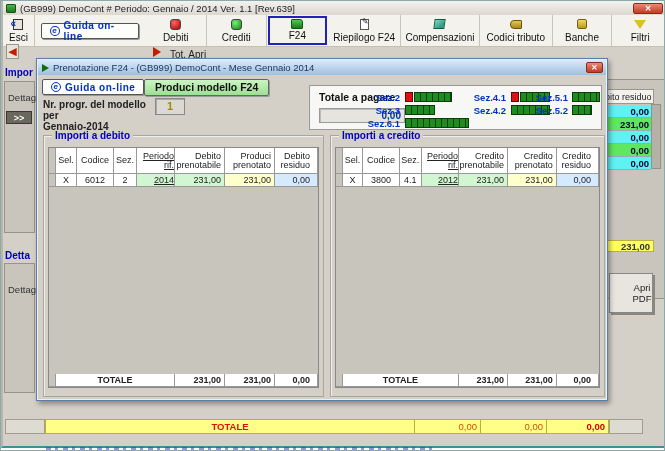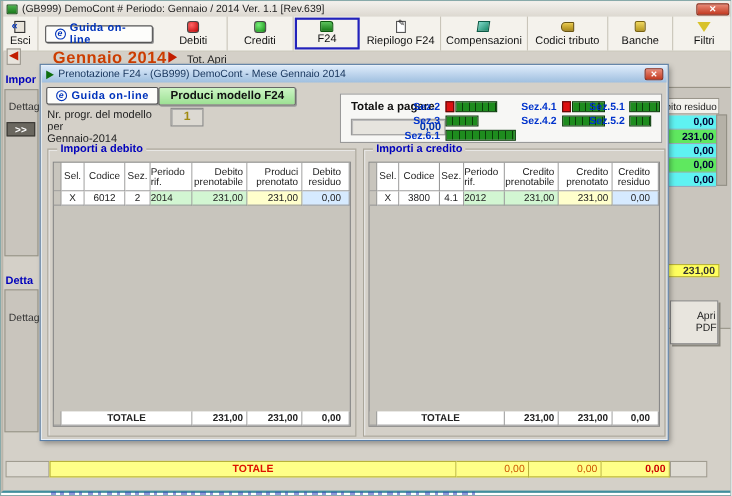--- a/index.html
+++ b/index.html
@@ -109,21 +109,21 @@
   #dlg-title { position:absolute; left:1px; top:1px; right:1px; height:15px;
                background:linear-gradient(#dceafa,#9fbfdf); display:flex; align-items:center;
                padding-left:4px; font-size:9.5px; color:#15335a; }
   .dlg-icon { width:0; height:0; border-top:4px solid transparent; border-bottom:4px solid transparent;
               border-left:7px solid #0e6e0e; margin-right:4px; }
   #dlg-guida { position:absolute; left:5px; top:20px; margin:0; }
   #produci-btn { position:absolute; left:107px; top:20px; height:17px; padding:0 10px;
                  background:linear-gradient(#ccf5c4,#9ce093); border:1px solid #666;
                  border-radius:2px; font-size:10.5px; font-weight:bold; color:#111;
                  box-shadow:1px 1px 0 #999; line-height:15px; }
-  #nr-label { position:absolute; left:6px; top:40px; width:112px; font-size:10px; color:#222; line-height:11px; }
+  #nr-label { position:absolute; left:6px; top:40px; width:112px; font-size:10px; color:#222; line-height:11px;font-weight:bold; }
   #nr-value { position:absolute; left:118px; top:39px; width:30px; height:17px; background:#dcd9d2;
               border:1px solid #888; box-shadow:inset 1px 1px 0 #aaa; color:#a08a10;
               font-weight:bold; font-size:11px; text-align:center; line-height:15px; }
 
   
   #totale-box { position:absolute; left:272px; top:26px; width:293px; height:45px;
                 background:#f7f7f5; border:1px solid #999; }
   #tp-label { position:absolute; left:9px; top:5px; font-size:10.5px; font-weight:bold; color:#111; }
   #tp-value { position:absolute; left:9px; top:22px; width:86px; height:15px; background:#e6e4de;
               border:1px solid #999; box-shadow:inset 1px 1px 0 #bbb; color:#0033aa;
@@ -146,21 +146,21 @@
   .t-row { display:flex; }
   .t-cell { border-right:1px solid #999; border-bottom:1px solid #999; background:#fff;
             font-size:9px; color:#222; overflow:hidden; }
   .th { display:flex; align-items:center; justify-content:center; text-align:center;
         height:26px; line-height:9px; }
   .td { height:13px; line-height:12px; }
   .sel-col { width:7px;  background:#c8c5bd; }
   .c-sel { width:21px; text-align:center; }
   .c-cod { width:37px; text-align:center; }
   .c-sez { width:23px; text-align:center; }
-  .c-per { width:38px; text-align:left; }
+  .c-per { width:38px; text-align:right;text-decoration:underline; }
   .c-m1 { width:50px; text-align:right; padding-right:3px; }
   .c-m2 { width:50px; text-align:right; padding-right:3px; }
   .c-m3 { width:43px; text-align:right; padding-right:7px; }
   .bg-gr { background:#d2f6d2; }
   .bg-ye { background:#ffffcc; }
   .bg-bl { background:#d6eaff; }
   .tot-row { position:absolute; left:0; right:0; bottom:0; display:flex; }
   .tot-label { width:119px; text-align:center; font-weight:bold; }
   .tot-m { font-weight:bold; }
 </style>
@@ -231,21 +231,20 @@
       </div>
       <div class="tb-item" style="width:58px;border-right:none">
         <span class="ic">
             <span class="filtric"></span>
           </span>
         <span>Filtri</span>
       </div>
     </div>
 
     <div class="abs nav-arrow" style="left:3px; top:43px;">◀</div>
-    <div id="month-label" class="abs">Gennaio 2014</div>
     <div id="nav-next" class="abs"></div>
     <div id="tot-anno" class="abs">Tot. Apri</div>
     <div id="modello-f24" class="abs">Modello F24</div>
 
     <div class="abs blue-label" style="left:2px; top:66px;">Impor</div>
     <div id="bg-left-panel" class="abs"></div>
     <div class="abs frag" style="left:5px; top:91px;">Dettag</div>
     <div id="expand-btn" class="abs">&gt;&gt;</div>
     <div class="abs blue-label" style="left:2px; top:249px;">Detta</div>
     <div id="bg-left-panel2" class="abs"></div>

